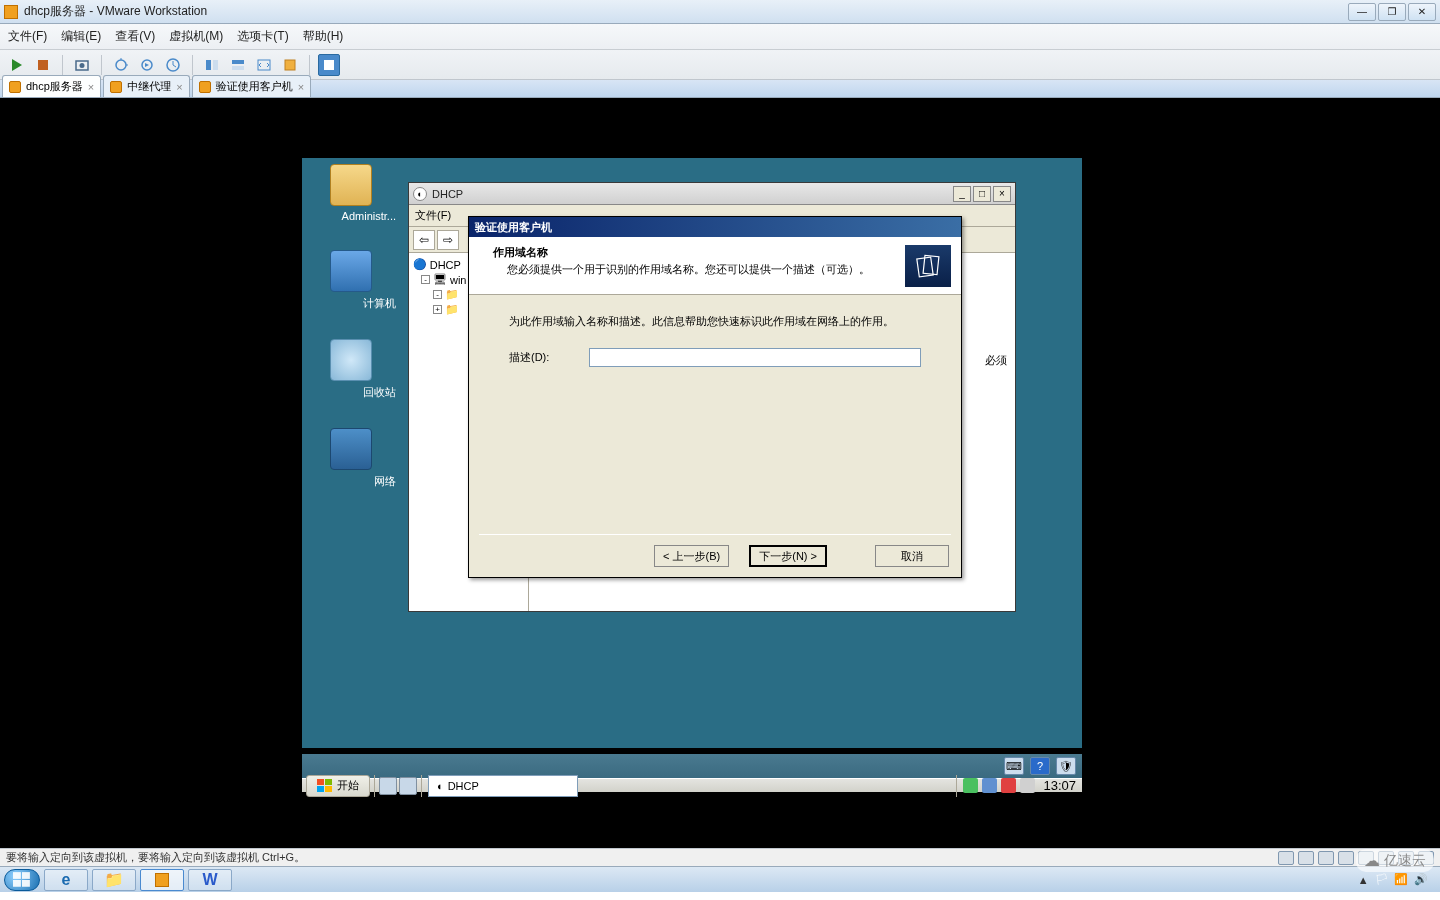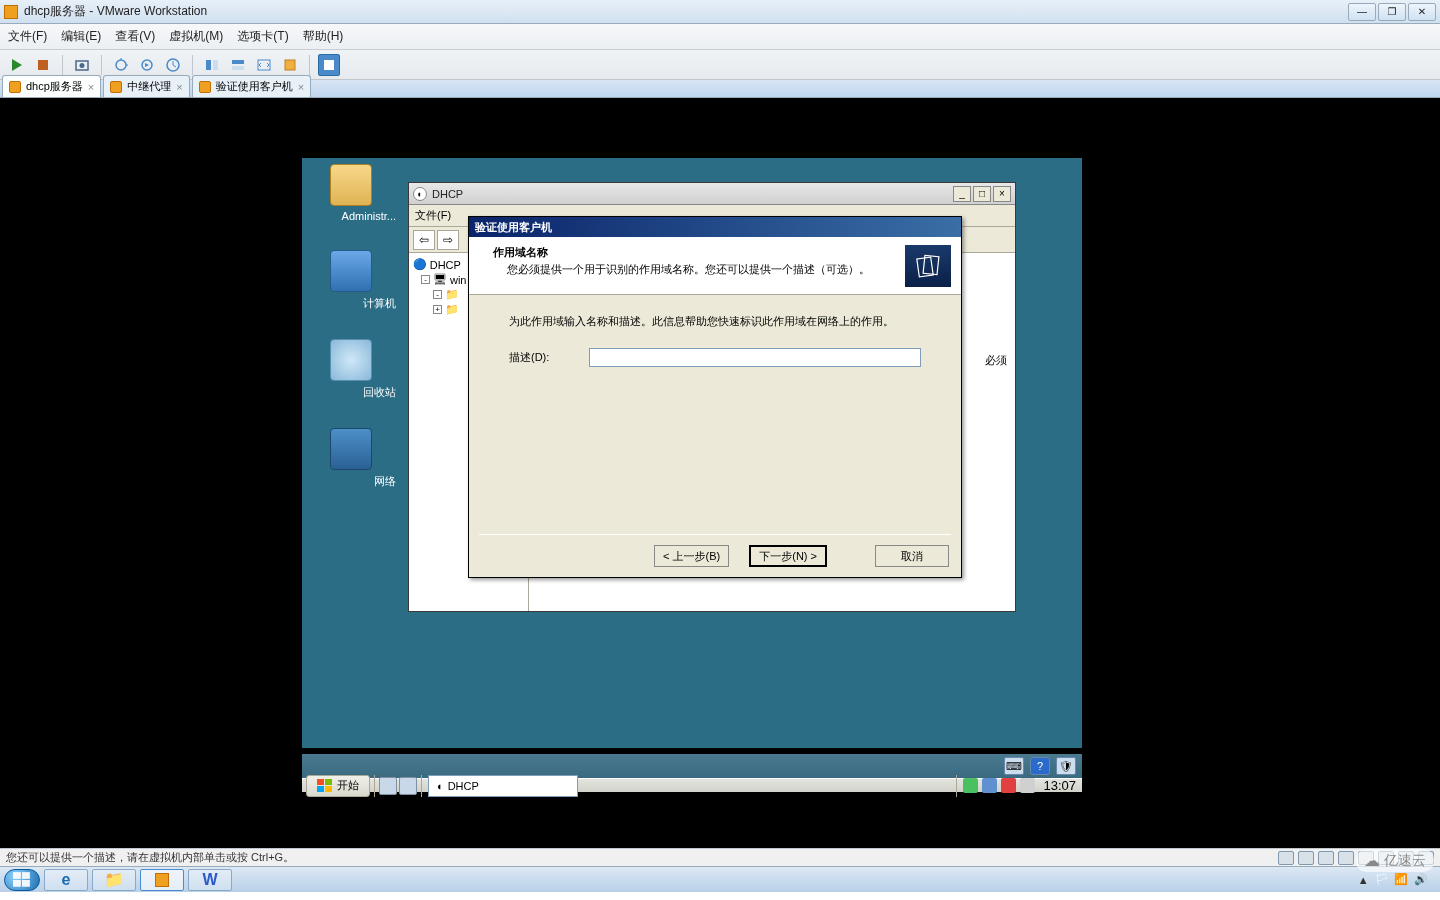--- a/index.html
+++ b/index.html
@@ -331,21 +331,21 @@
       <div class="ti" style="background:#4ac060"></div>
       <div class="ti" style="background:#6090d0"></div>
       <div class="ti" style="background:#e04040"></div>
       <div class="ti" style="background:#d0d0d0"></div>
       <div class="clock">13:07</div>
     </div>
   </div>
 </div>
 
 <div class="vmware-status">
-  <span>您还可以提供一个描述，请在虚拟机内部单击或按 Ctrl+G。</span>
+  <span>要将输入定向到该虚拟机，要将输入定向到该虚拟机 Ctrl+G。</span>
   <div class="right-icons">
     <div class="si"></div>
     <div class="si"></div>
     <div class="si"></div>
     <div class="si"></div>
     <div class="si"></div>
     <div class="si"></div>
     <div class="si"></div>
     <div class="si"></div>
   </div>

